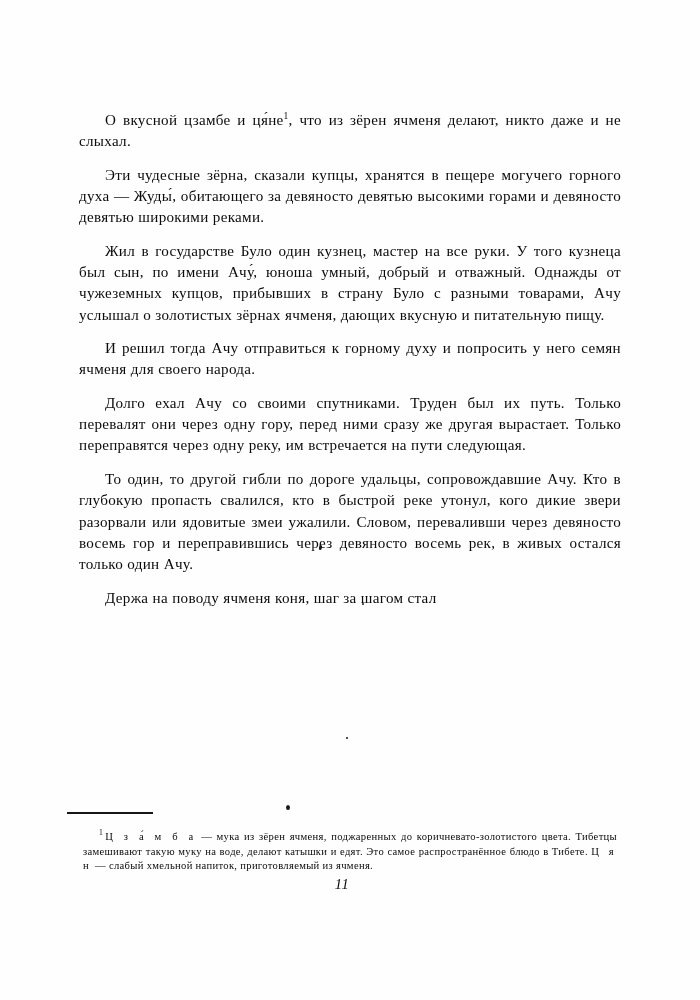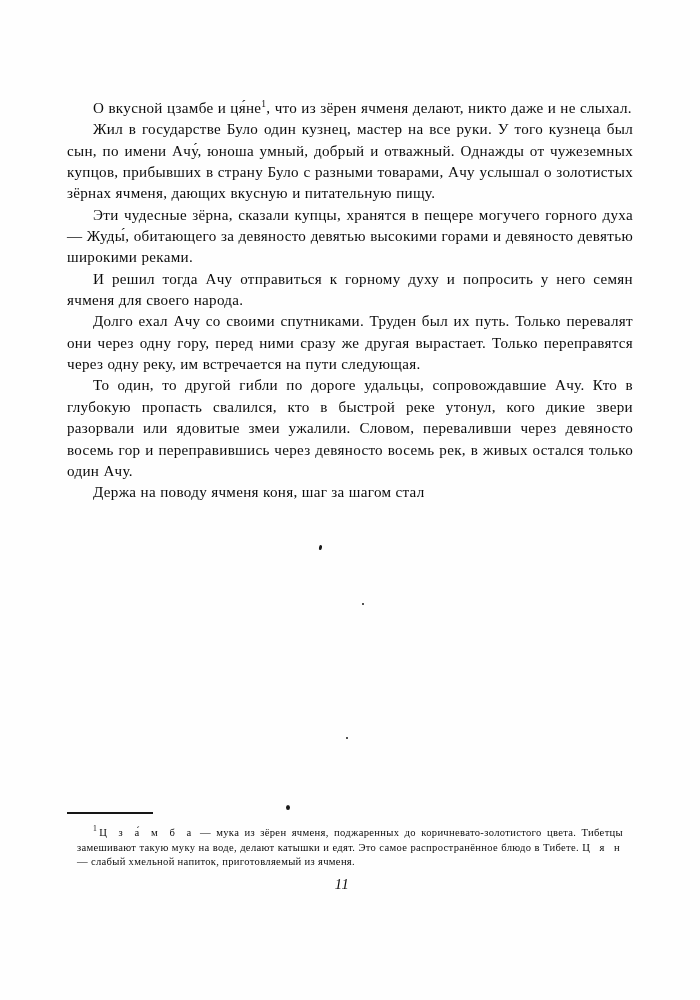--- a/index.html
+++ b/index.html
@@ -27,21 +27,21 @@
 
   
   .text-column {
     position: absolute;
     left: 67px;
     top: 98px;
     width: 566px;
   }
 
   p.body-par {
-    margin: 0;
+    margin: 12px;
     text-align: justify;
     text-justify: inter-word;
     text-indent: 26px;
     font-size: 15.1px;
     line-height: 21.35px;
     letter-spacing: 0.02em;
     word-spacing: 0.01em;
     font-weight: 400;
   }
 
@@ -74,21 +74,21 @@
     top: 812px;
     width: 566px;
   }
   .footnote-rule {
     width: 86px;
     height: 0;
     border-top: 2.1px solid #161616;
     margin: 0 0 12px 0;
   }
   p.footnote-text {
-    margin: 10px;
+    margin: 16px;
     font-size: 10.6px;
     line-height: 14.6px;
     text-align: justify;
     text-justify: inter-word;
     text-indent: 16px;
     letter-spacing: 0.03em;
   }
   p.footnote-text sup {
     font-size: 0.72em;
     vertical-align: super;
@@ -113,22 +113,22 @@
 </style>
 </head>
 <body>
 
 <div class="page-sheet">
 
   <div class="text-column">
 
     <p class="body-par"><span>О вкусной цзамбе и ця́не</span><sup class="fn-ref">1</sup><span>, что из зёрен ячменя делают, никто даже и не слыхал.</span></p>
 
+    <p class="body-par">Эти чудесные зёрна, сказали купцы, хранятся в пещере могучего горного духа — Жуды́, обитающего за девяносто девятью высокими горами и девяносто девятью широкими реками.</p>
     <p class="body-par">Жил в государстве Було один кузнец, мастер на все руки. У того кузнеца был сын, по имени Ачу́, юноша умный, добрый и отважный. Однажды от чужеземных купцов, прибывших в страну Було с разными товарами, Ачу услышал о золотистых зёрнах ячменя, дающих вкусную и питательную пищу.</p>
-    <p class="body-par">Эти чудесные зёрна, сказали купцы, хранятся в пещере могучего горного духа — Жуды́, обитающего за девяносто девятью высокими горами и девяносто девятью широкими реками.</p>
     <p class="body-par">И решил тогда Ачу отправиться к горному духу и попросить у него семян ячменя для своего народа.</p>
     <p class="body-par">Долго ехал Ачу со своими спутниками. Труден был их путь. Только перевалят они через одну гору, перед ними сразу же другая вырастает. Только переправятся через одну реку, им встречается на пути следующая.</p>
     <p class="body-par">То один, то другой гибли по дороге удальцы, сопровождавшие Ачу. Кто в глубокую пропасть свалился, кто в быстрой реке утонул, кого дикие звери разорвали или ядовитые змеи ужалили. Словом, переваливши через девяносто восемь гор и переправившись через девяносто восемь рек, в живых остался только один Ачу.</p>
     <p class="body-par last-of-page">Держа на поводу ячменя коня, шаг за шагом стал</p>
 
   </div>
 
   <span class="scan-speck speck-a"></span>
   <span class="scan-speck speck-b"></span>
   <span class="scan-speck speck-c"></span>

